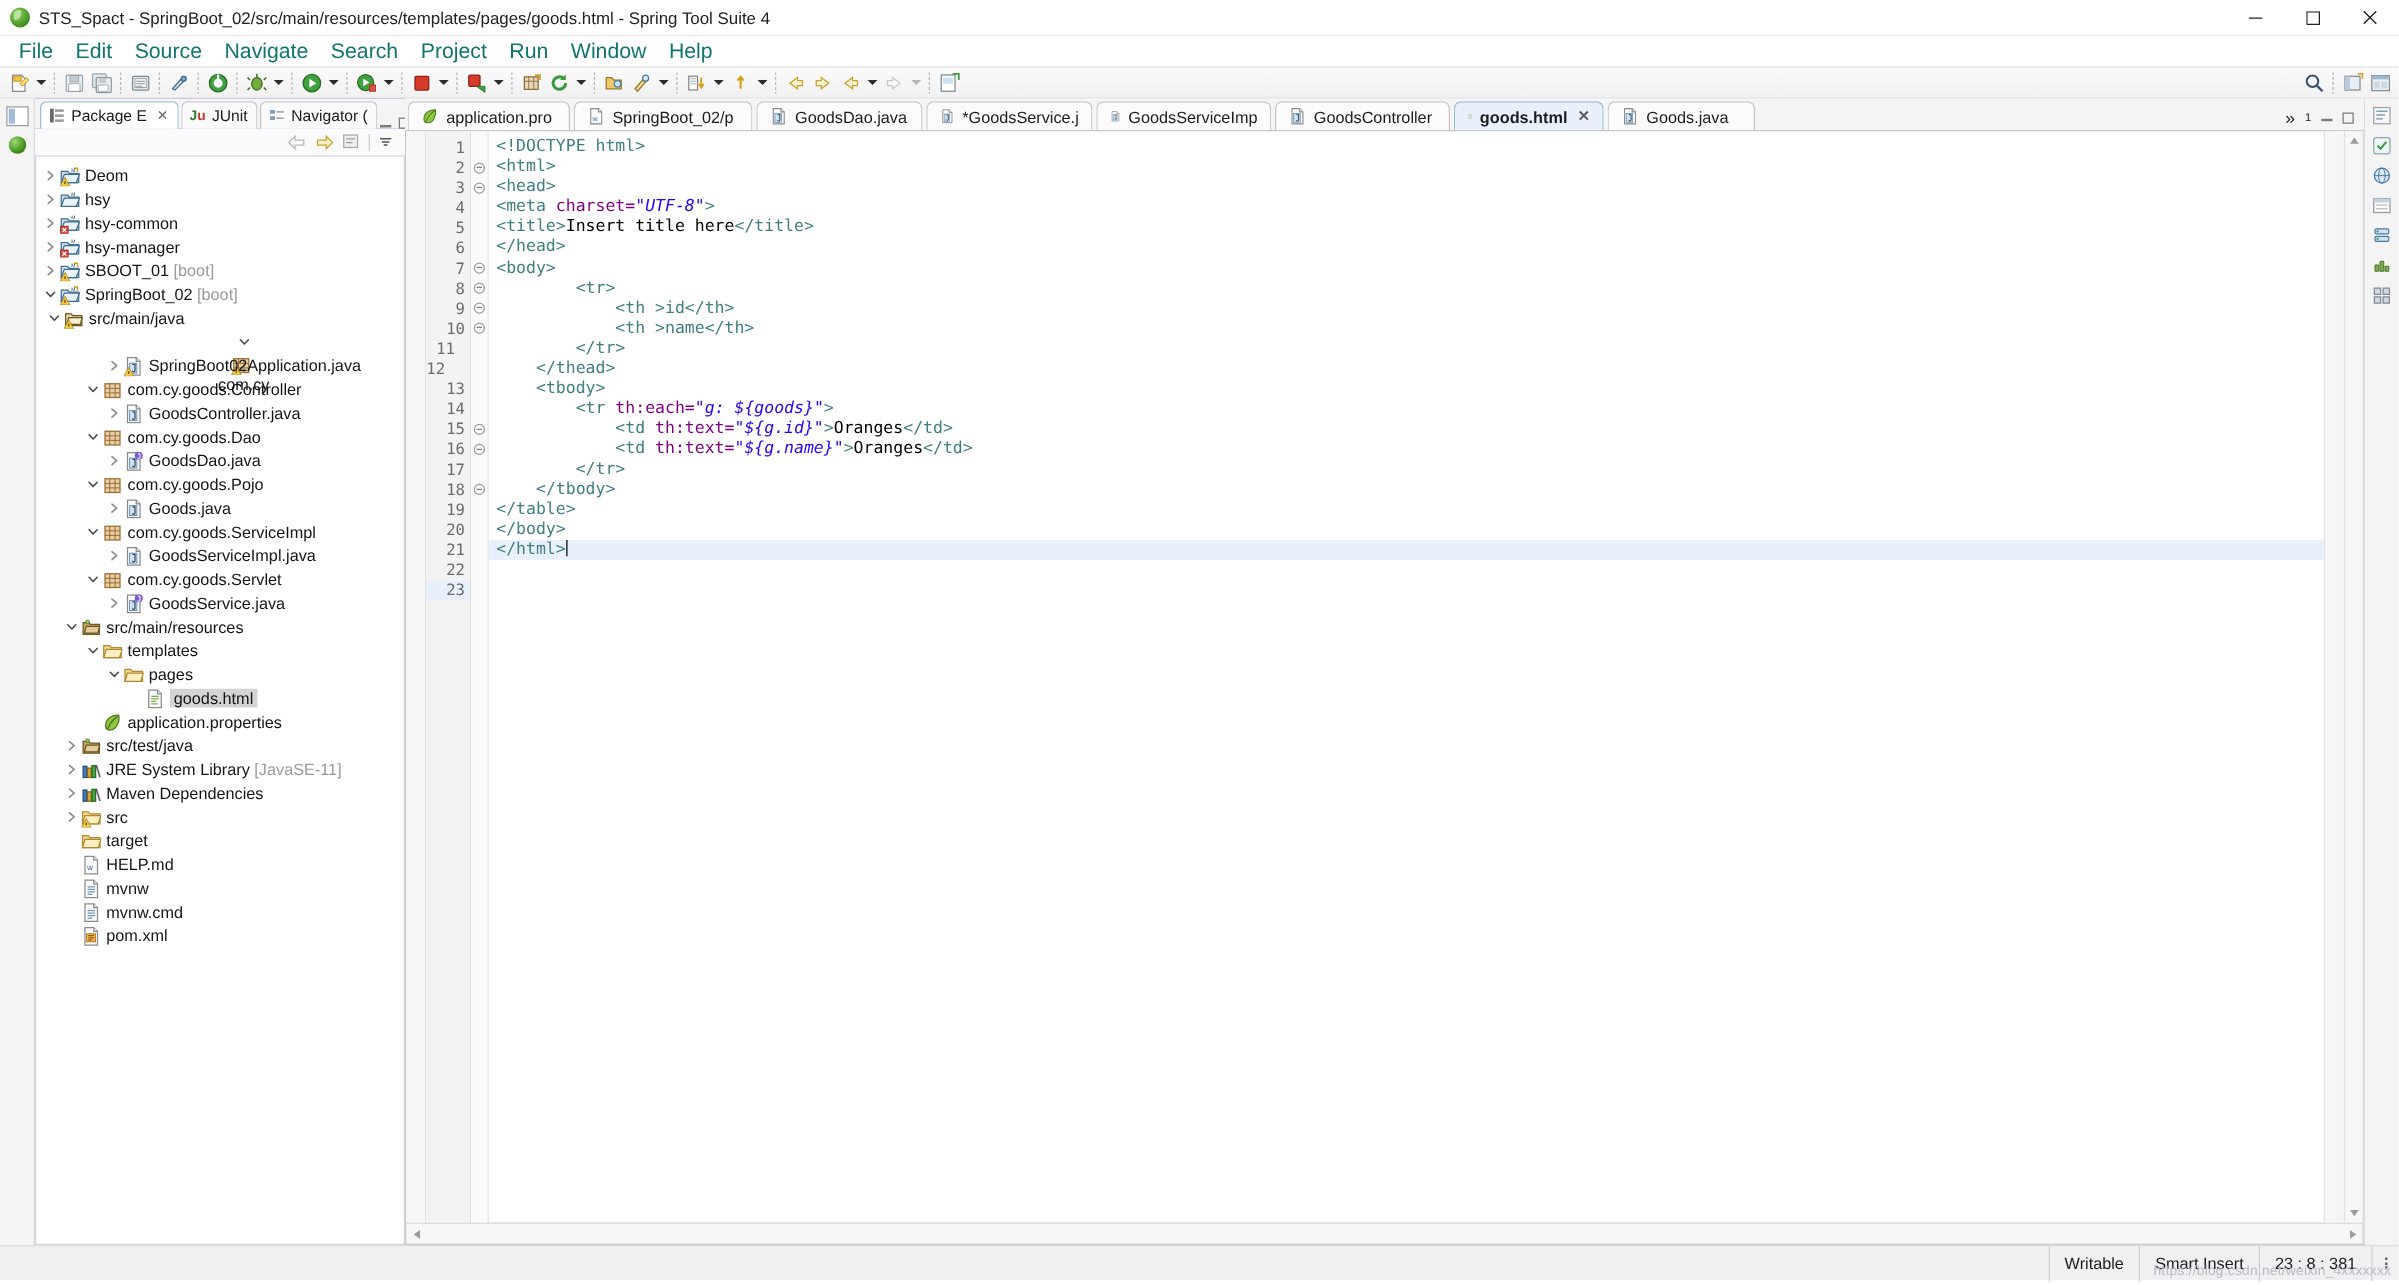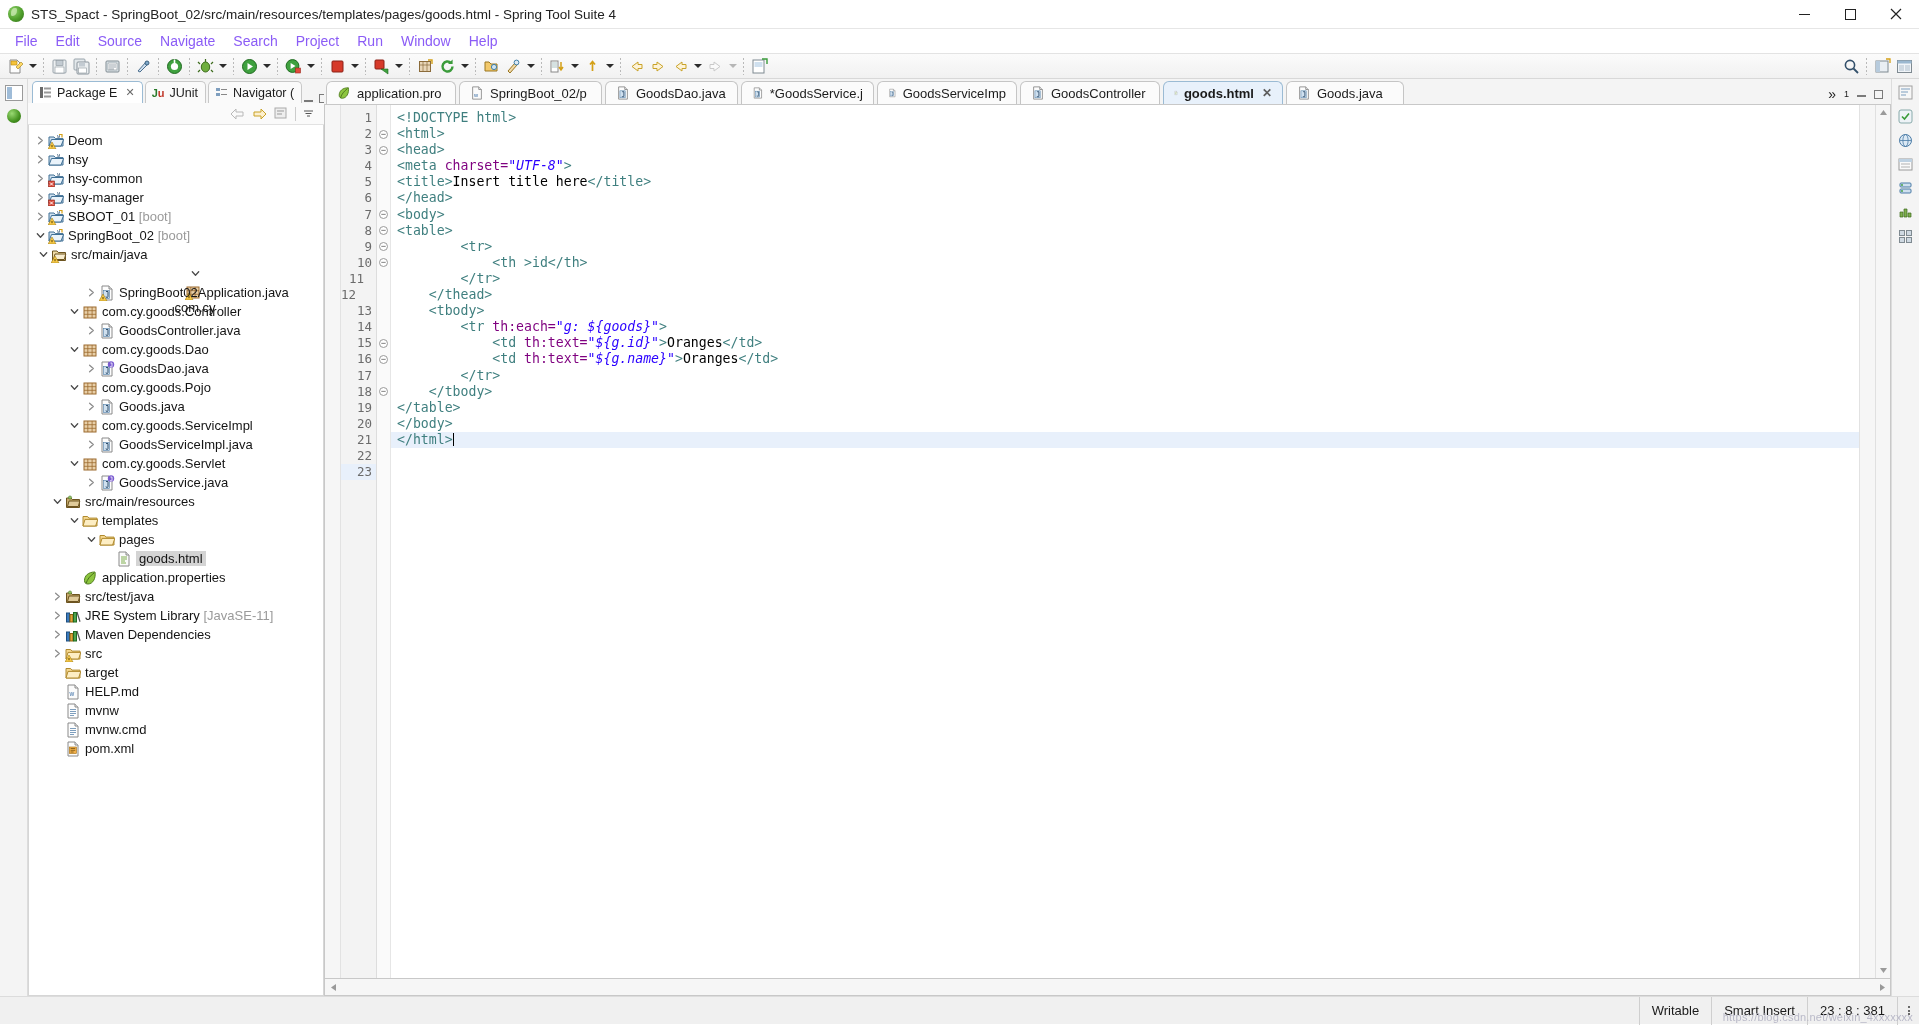--- a/index.html
+++ b/index.html
@@ -33,21 +33,21 @@
   .title-text { font-size: 13.5px; color: #222; white-space: nowrap; }
   .wincontrols { margin-left:auto; display:flex; height:29px; }
   .wc { width: 46px; height: 29px; display:flex; align-items:center; justify-content:center; }
   .wc svg { display:block; }
 
   
   .menubar {
     height: 24px; display:flex; align-items:center; padding-left: 6px;
     background:#ffffff;
   }
-  .menu-item { padding: 2px 9px; font-size: 14px; color:#8b5cf6; white-space:nowrap; }
+  .menu-item { padding: 2px 9px; font-size: 17px; color:#0f766e; white-space:nowrap; }
 
   
   .toolbar {
     height: 26px; display:flex; align-items:center;
     background: linear-gradient(#fbfbfb,#f1f1f1);
     border-top:1px solid #e3e3e3; border-bottom:1px solid #d8d8d8;
     padding-left: 4px; position:relative;
   }
   .tb-btn { width:22px; height:22px; display:flex; align-items:center; justify-content:center; }
   .tb-arrow { width:13px; height:22px; display:flex; align-items:center; justify-content:center; }
@@ -1152,23 +1152,23 @@
           <div class="fold-mark"></div>
         </div>
       <div class="code">
           <div class="cline"><span></span><span class="tag">&lt;!DOCTYPE html&gt;</span></div>
           <div class="cline"><span></span><span class="tag">&lt;html&gt;</span></div>
           <div class="cline"><span></span><span class="tag">&lt;head&gt;</span></div>
           <div class="cline"><span></span><span class="tag">&lt;meta </span><span class="attr">charset=</span><span class="val">"UTF-8"</span><span class="tag">&gt;</span></div>
           <div class="cline"><span></span><span class="tag">&lt;title&gt;</span><span class="txt">Insert title here</span><span class="tag">&lt;/title&gt;</span></div>
           <div class="cline"><span></span><span class="tag">&lt;/head&gt;</span></div>
           <div class="cline"><span></span><span class="tag">&lt;body&gt;</span></div>
-          <div class="cline"><span></span><span class="tag">&lt;table&gt;</span></div>
           <div class="cline"><span>        </span><span class="tag">&lt;tr&gt;</span></div>
           <div class="cline"><span>            </span><span class="tag">&lt;th &gt;id&lt;/th&gt;</span></div>
+          <div class="cline"><span>            </span><span class="tag">&lt;th &gt;name&lt;/th&gt;</span></div>
           <div class="cline"><span>        </span><span class="tag">&lt;/tr&gt;</span></div>
           <div class="cline"><span>    </span><span class="tag">&lt;/thead&gt;</span></div>
           <div class="cline"><span>    </span><span class="tag">&lt;tbody&gt;</span></div>
           <div class="cline"><span>        </span><span class="tag">&lt;tr </span><span class="attr">th:each=</span><span class="val">"g: ${goods}"</span><span class="tag">&gt;</span></div>
           <div class="cline"><span>            </span><span class="tag">&lt;td </span><span class="attr">th:text=</span><span class="val">"${g.id}"</span><span class="tag">&gt;</span><span class="txt">Oranges</span><span class="tag">&lt;/td&gt;</span></div>
           <div class="cline"><span>            </span><span class="tag">&lt;td </span><span class="attr">th:text=</span><span class="val">"${g.name}"</span><span class="tag">&gt;</span><span class="txt">Oranges</span><span class="tag">&lt;/td&gt;</span></div>
           <div class="cline"><span>        </span><span class="tag">&lt;/tr&gt;</span></div>
           <div class="cline"><span>    </span><span class="tag">&lt;/tbody&gt;</span></div>
           <div class="cline"><span></span><span class="tag">&lt;/table&gt;</span></div>
           <div class="cline"><span></span><span class="tag">&lt;/body&gt;</span></div>

